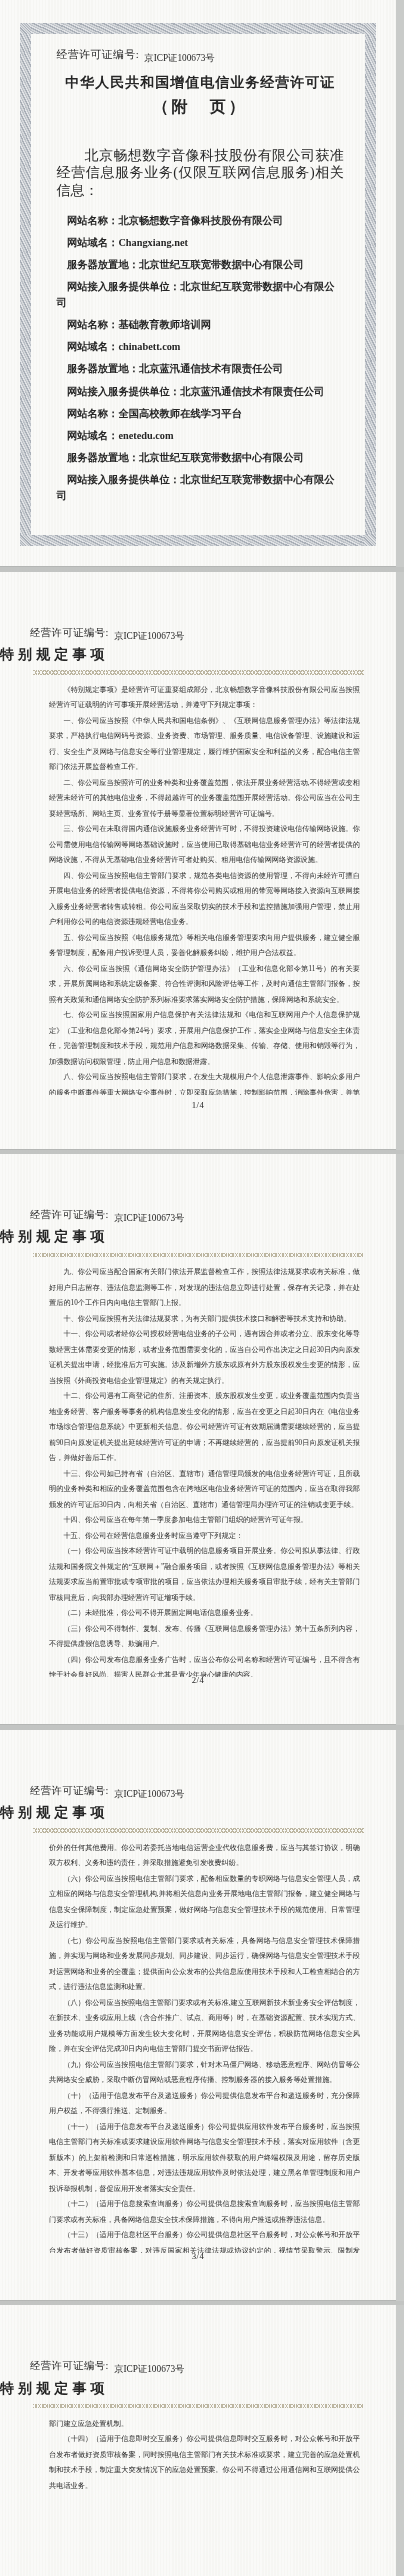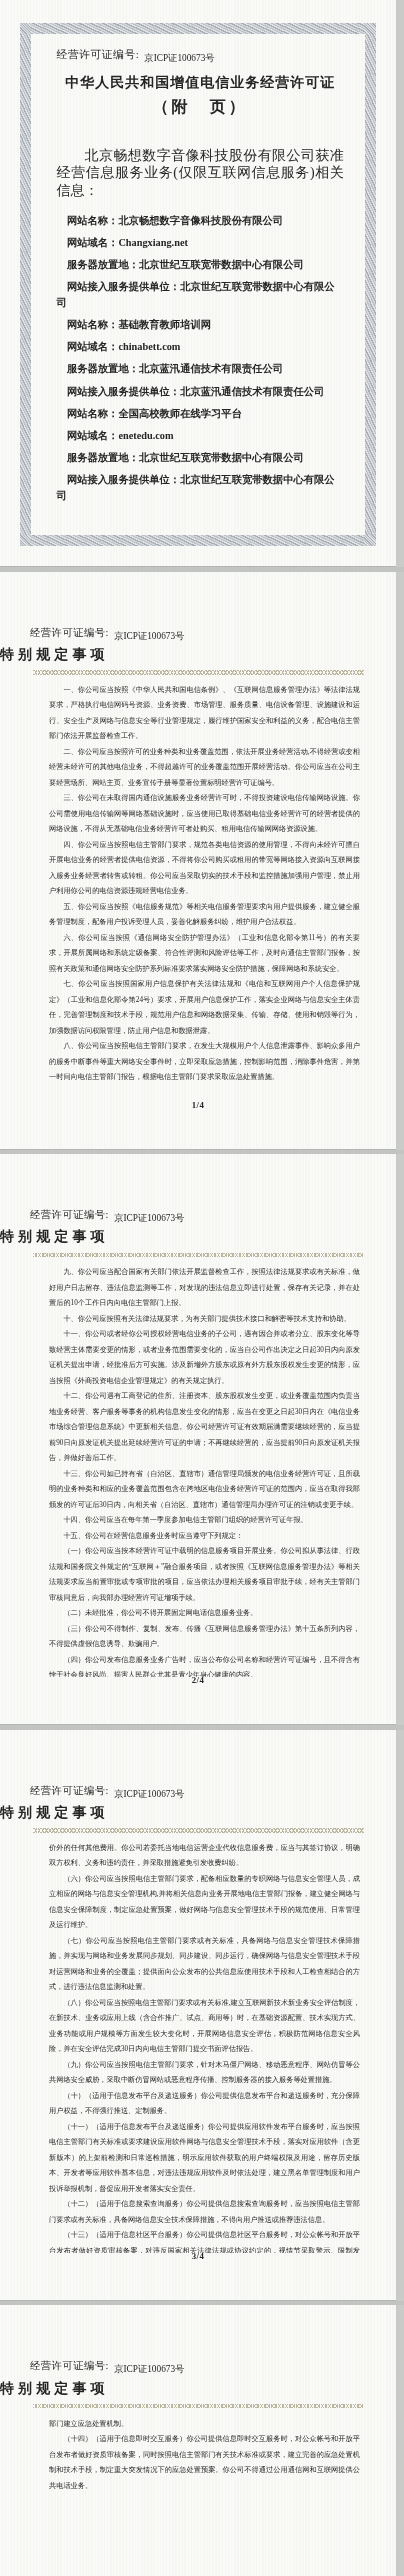--- a/index.html
+++ b/index.html
@@ -96,21 +96,20 @@
   .sp4 .sp-body{height:392px;}
   .sp-body p{margin:0;text-indent:2em;}
   .sp-body p.cont{text-indent:0;}
   .page-no{
     position:absolute;
     left:0;right:0;
     bottom:39px;
     text-align:center;
     font-size:8.8px;
     letter-spacing:0.5px;
-    font-weight:bold;
   }
 </style>
 </head>
 <body>
 
 <div class="canvas">
 
   <section class="page cert">
     <div class="cert-frame">
       <div class="lic-line">
@@ -151,20 +150,21 @@
   <div class="gap"></div>
 
   <section class="page sp sp1">
     <div class="lic-line">
       <span>经营许可证编号:</span><span class="lic-no">京ICP证100673号</span>
     </div>
     <h2 class="sp-title">特别规定事项</h2>
     <div class="divider"></div>
     <div class="sp-body">
 
+        <p>《特别规定事项》是经营许可证重要组成部分，北京畅想数字音像科技股份有限公司应当按照经营许可证载明的许可事项开展经营活动，并遵守下列规定事项：</p>
 
         <p>一、你公司应当按照《中华人民共和国电信条例》、《互联网信息服务管理办法》等法律法规要求，严格执行电信网码号资源、业务资费、市场管理、服务质量、电信设备管理、设施建设和运行、安全生产及网络与信息安全等行业管理规定，履行维护国家安全和利益的义务，配合电信主管部门依法开展监督检查工作。</p>
 
         <p>二、你公司应当按照许可的业务种类和业务覆盖范围，依法开展业务经营活动,不得经营或变相经营未经许可的其他电信业务，不得超越许可的业务覆盖范围开展经营活动。你公司应当在公司主要经营场所、网站主页、业务宣传手册等显著位置标明经营许可证编号。</p>
 
         <p>三、你公司在未取得国内通信设施服务业务经营许可时，不得投资建设电信传输网络设施。你公司需使用电信传输网等网络基础设施时，应当使用已取得基础电信业务经营许可的经营者提供的网络设施，不得从无基础电信业务经营许可者处购买、租用电信传输网网络资源设施。</p>
 
         <p>四、你公司应当按照电信主管部门要求，规范各类电信资源的使用管理，不得向未经许可擅自开展电信业务的经营者提供电信资源，不得将你公司购买或租用的带宽等网络接入资源向互联网接入服务业务经营者转售或转租。你公司应当采取切实的技术手段和监控措施加强用户管理，禁止用户利用你公司的电信资源违规经营电信业务。</p>
 
         <p>五、你公司应当按照《电信服务规范》等相关电信服务管理要求向用户提供服务，建立健全服务管理制度，配备用户投诉受理人员，妥善化解服务纠纷，维护用户合法权益。</p>

